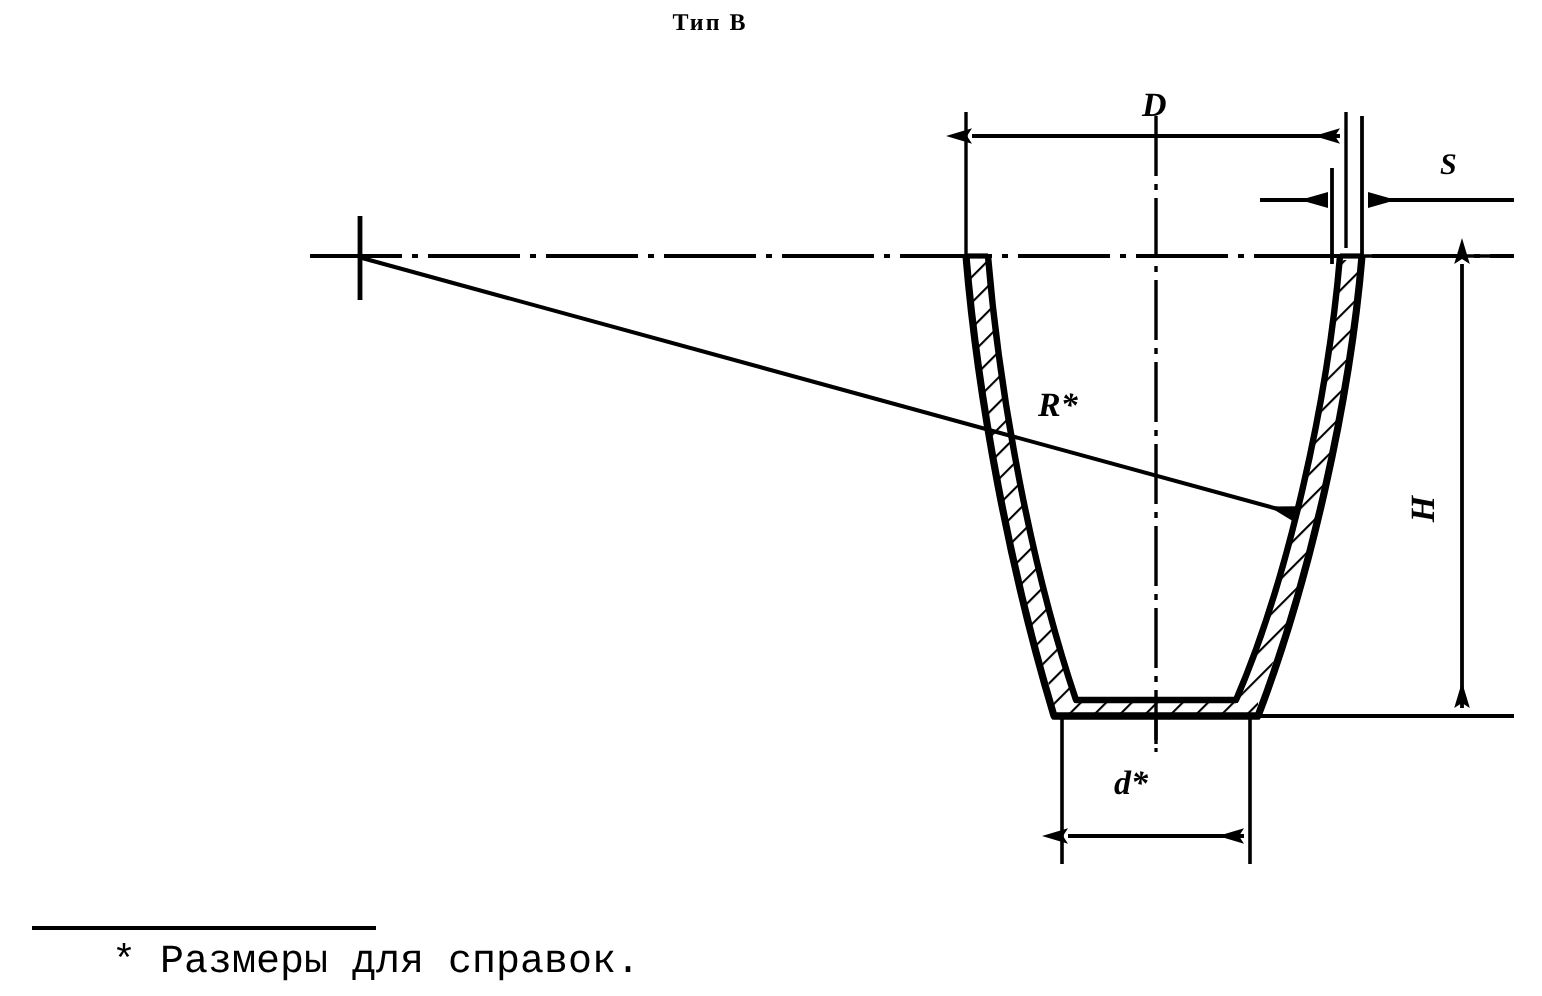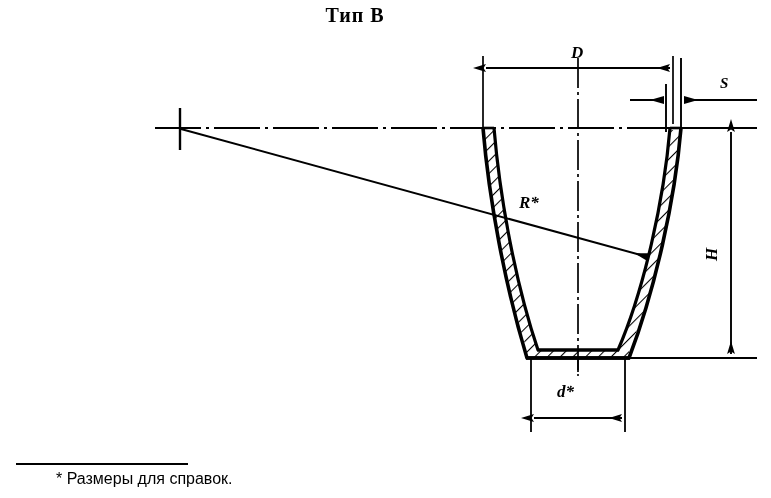--- a/index.html
+++ b/index.html
@@ -25,21 +25,21 @@
     background: #ffffff;
   }
   #title {
     position: absolute;
     left: 0;
     top: 4px;
     width: 710px;
     text-align: center;
     font-family: "Liberation Serif", "DejaVu Serif", serif;
     font-weight: bold;
-    font-size: 20px;
+    font-size: 12px;
     letter-spacing: 1px;
     white-space: pre;
   }
   #drawing {
     position: absolute;
     left: 0;
     top: 0;
     width: 771px;
     height: 498px;
   }
@@ -55,22 +55,22 @@
     left: 16px;
     top: 5px;
     width: 172px;
     height: 2px;
     background: #000;
   }
   #footnote-text {
     position: absolute;
     left: 56px;
     top: 12px;
-    font-family: Liberation Sans, sans-serif;
-    font-size: 16px;
+    font-family: Liberation Mono, monospace;
+    font-size: 20px;
     white-space: pre;
   }
   .dim-label {
     position: absolute;
     font-family: "Liberation Serif", "DejaVu Serif", serif;
     font-style: italic;
     font-weight: bold;
     font-size: 17px;
     white-space: pre;
     line-height: 1;

